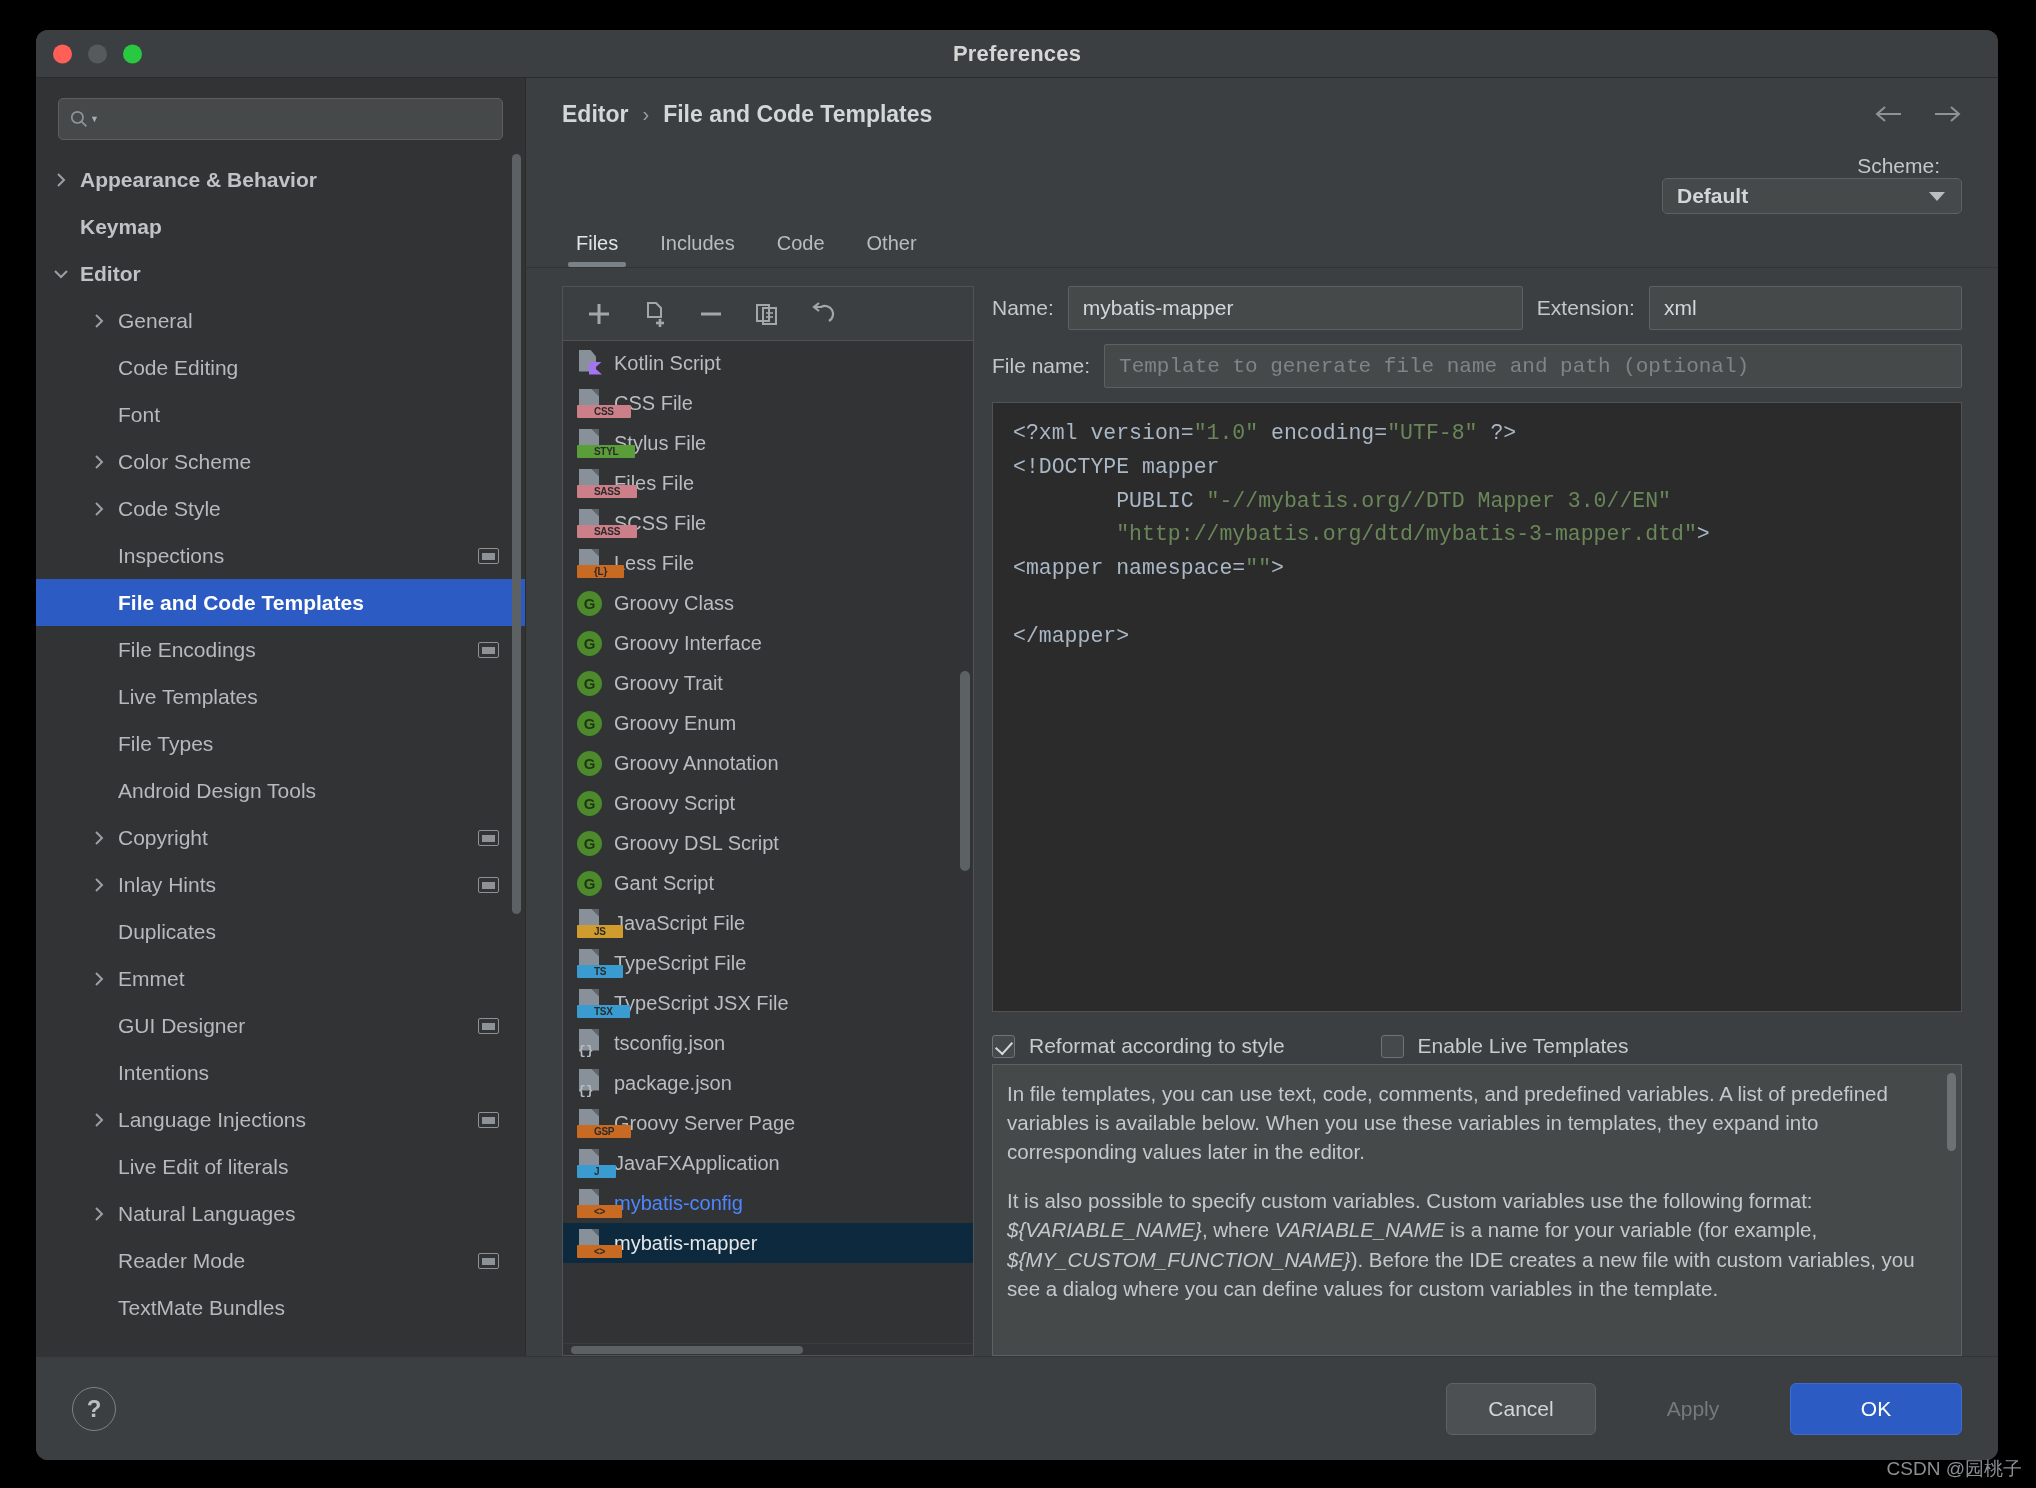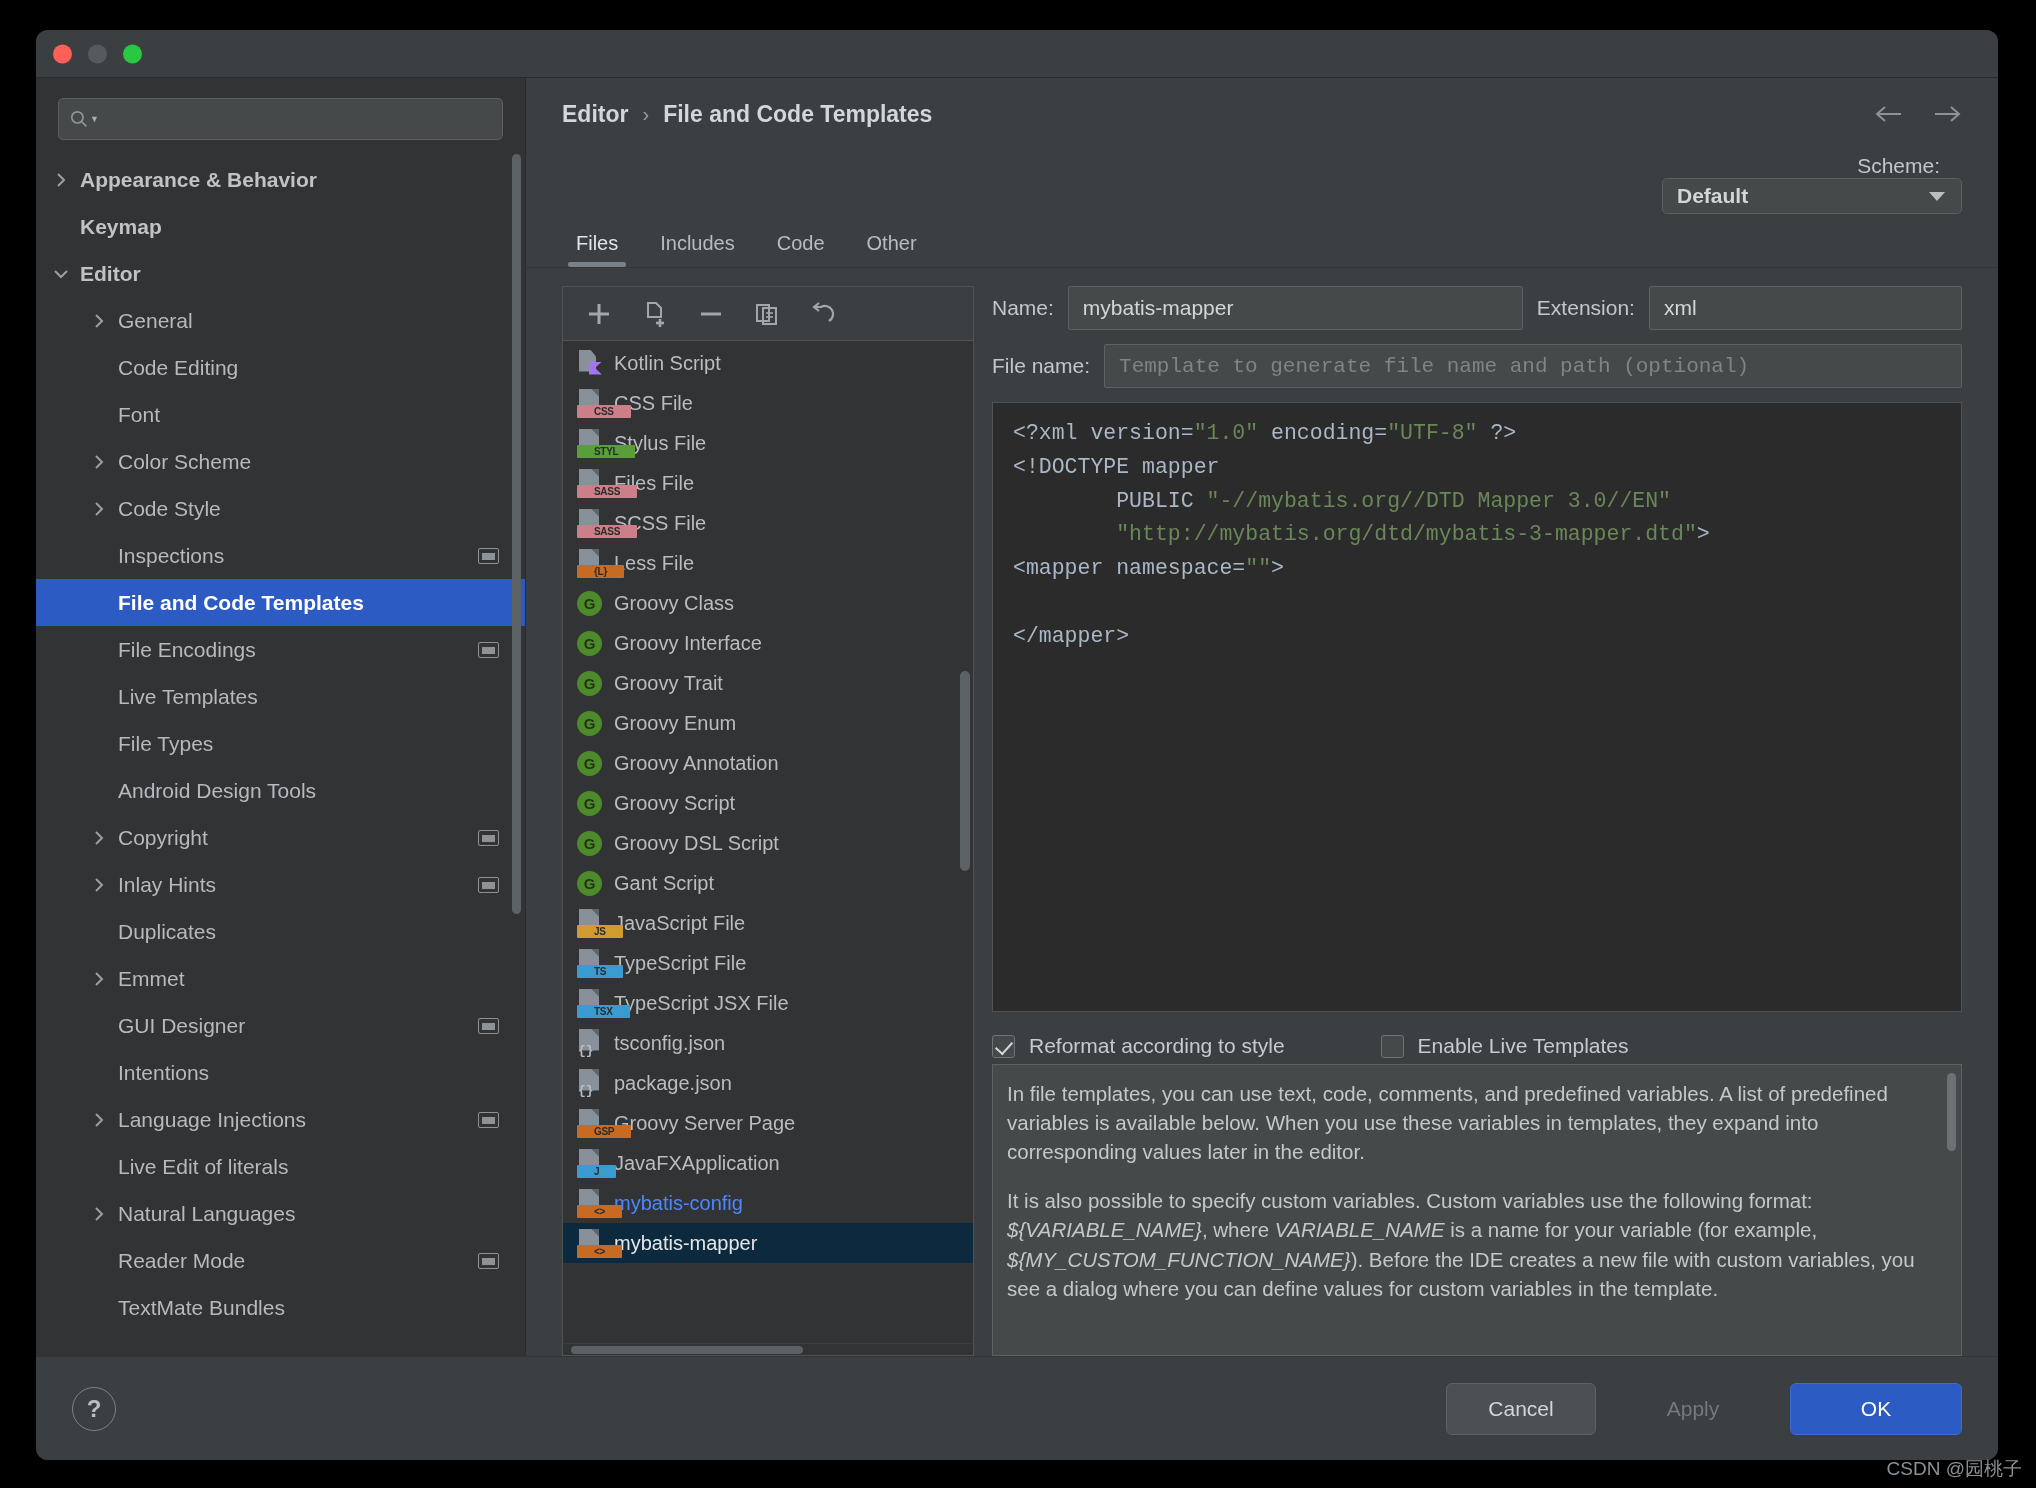--- a/index.html
+++ b/index.html
@@ -279,20 +279,21 @@
 
 <div class="screen">
   <div class="window">
 
     <div class="titlebar">
       <div class="traffic">
         <div class="dot red"></div>
         <div class="dot yellow"></div>
         <div class="dot green"></div>
       </div>
+      <div class="win-title">Preferences</div>
     </div>
 
     <div class="body">
 
       <div class="sidebar">
         <div class="search-wrap">
           <div class="search-box">
             <span class="search-icon">
               <svg viewBox="0 0 20 20" width="20" height="20">
                 <circle cx="8.4" cy="8.4" r="5.6" fill="none" stroke="#a8adb0" stroke-width="1.7"></circle>

